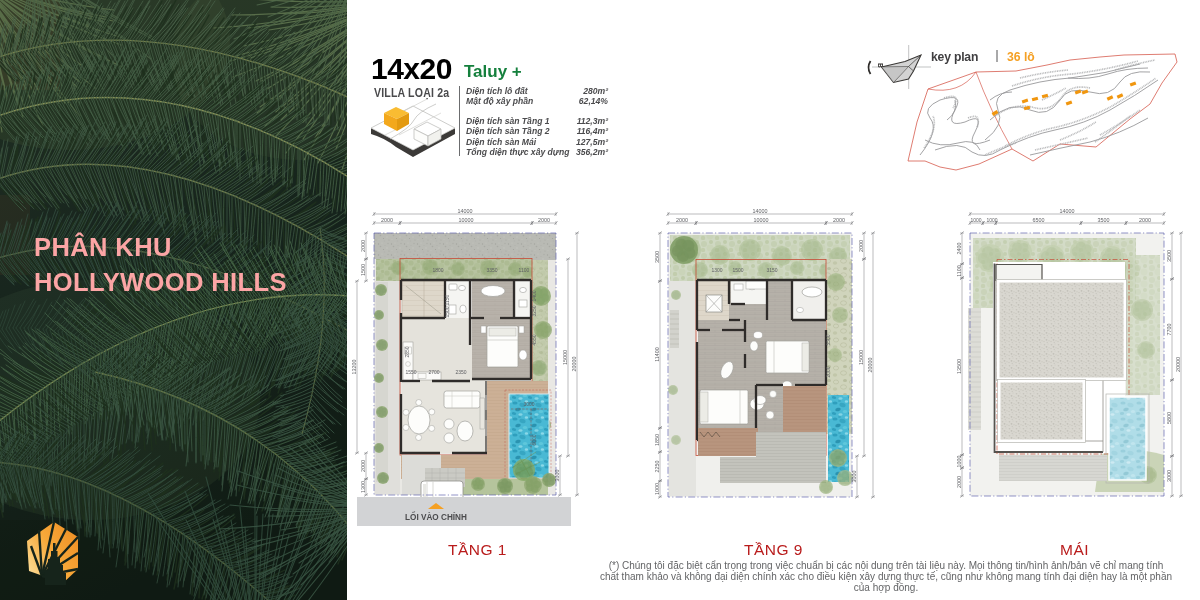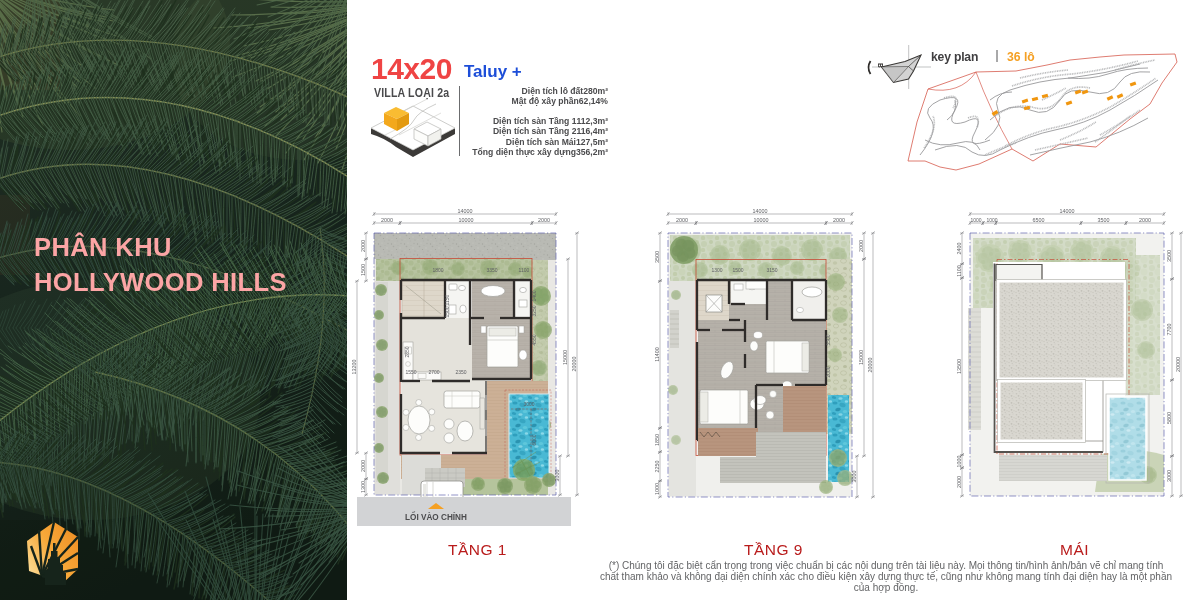--- a/index.html
+++ b/index.html
@@ -3,25 +3,25 @@
 <meta charset="utf-8">
 <style>
   html,body{margin:0;padding:0;background:#fff;}
   *{box-sizing:border-box;}
   .page{position:relative;width:1200px;height:600px;overflow:hidden;background:#fff;
         font-family:"Liberation Sans",sans-serif;}
   .abs{position:absolute;}
   .sidebar{position:absolute;left:0;top:0;width:347px;height:600px;background:#1d2b21;overflow:hidden;}
   .sb-title{position:absolute;left:34px;top:230px;color:#fca5a5;font-weight:bold;
             font-size:25.5px;line-height:35px;letter-spacing:0.4px;}
-  .hdr-1420{position:absolute;left:371px;top:52px;font-size:30px;font-weight:bold;color:#ef4444;letter-spacing:-0.5px;}
-  .hdr-taluy{position:absolute;left:464px;top:62px;font-size:17px;font-weight:bold;color:#1d4ed8;}
+  .hdr-1420{position:absolute;left:371px;top:52px;font-size:30px;font-weight:bold;color:#000000;letter-spacing:-0.5px;}
+  .hdr-taluy{position:absolute;left:464px;top:62px;font-size:17px;font-weight:bold;color:#15803d;}
   .hdr-villa{position:absolute;left:374px;top:85.5px;font-size:12.6px;font-weight:bold;color:#4a4a4c;letter-spacing:0.2px;transform:scaleX(0.84);transform-origin:0 0;}
   .tbl{position:absolute;left:466px;top:86px;width:142px;font-size:8.6px;color:#4b4b4d;font-weight:bold;}
-  .tbl .row{display:flex;justify-content:flex-end;height:10.4px;line-height:10.4px;}
+  .tbl .row{display:flex;justify-content:space-between;height:10.4px;line-height:10.4px;font-style:italic;}
   .tbl .gap{height:9px;}
   .vline{position:absolute;left:459px;top:86px;width:1px;height:70px;background:#6b6c6e;}
   .title{position:absolute;font-size:15.5px;font-weight:normal;color:#b91c1c;letter-spacing:0.5px;}
   .disc{position:absolute;left:598px;top:560px;width:576px;font-size:10px;line-height:11px;
         color:#636466;text-align:center;}
 </style>
 </head>
 <body>
 <div class="page">
 

